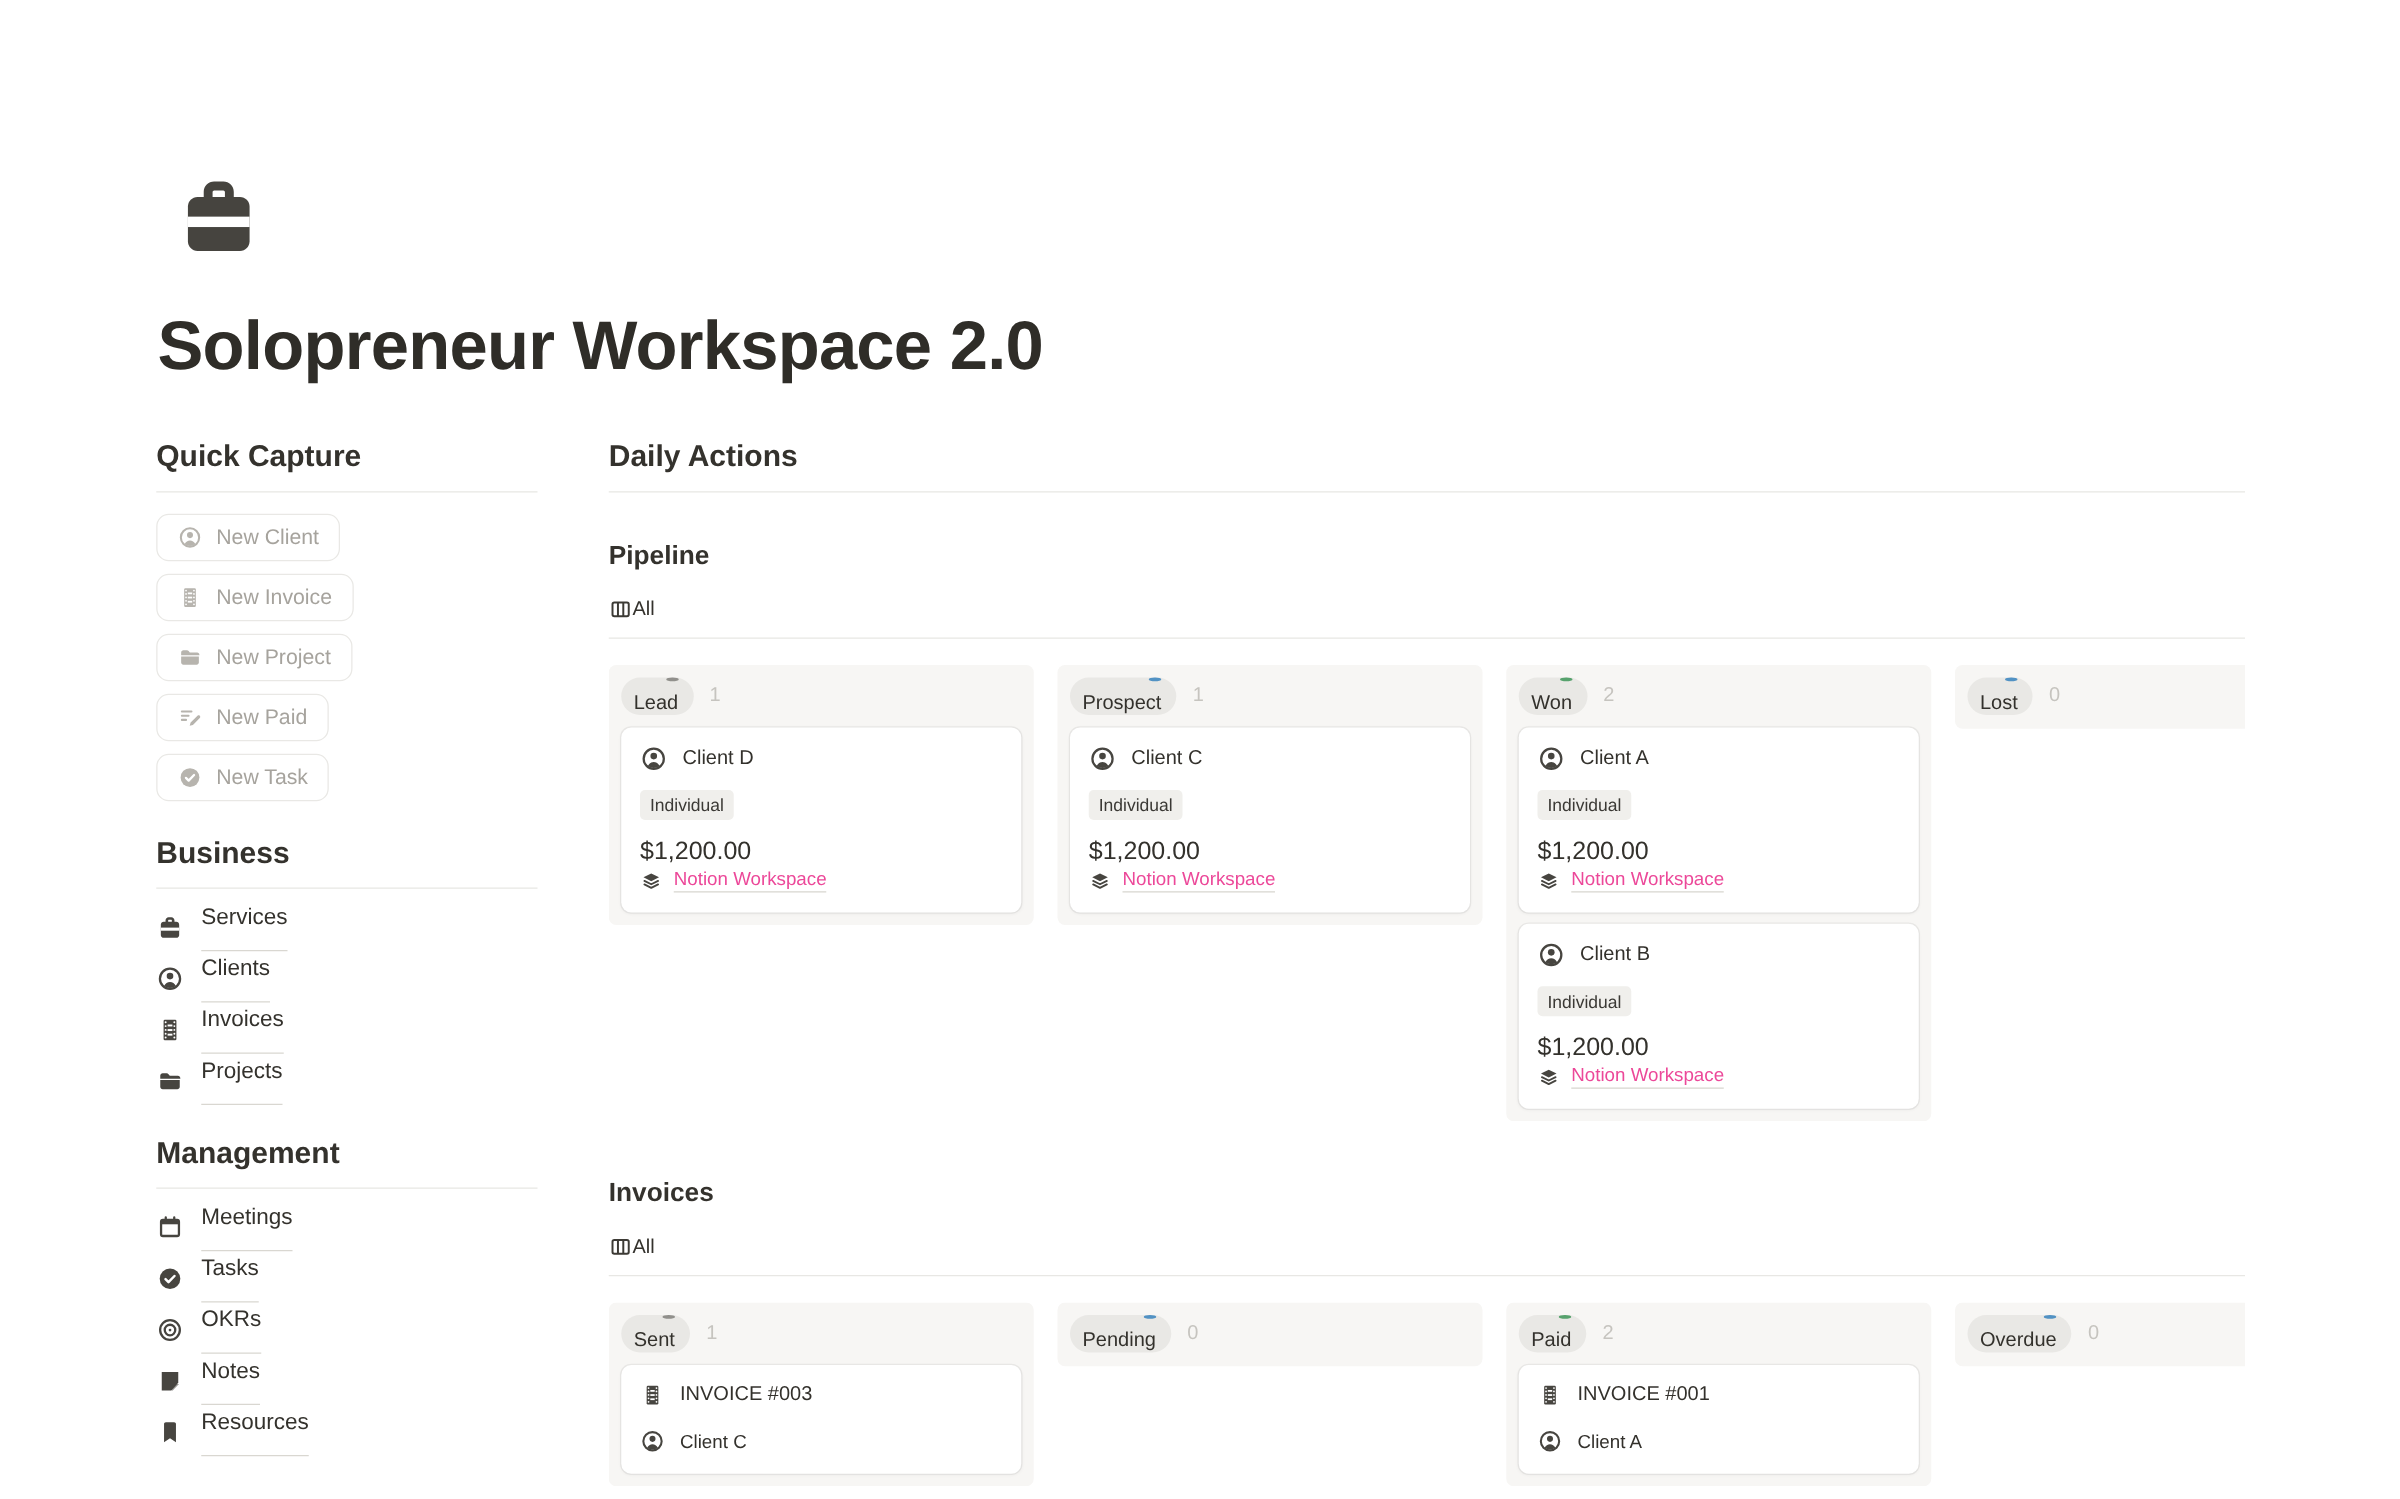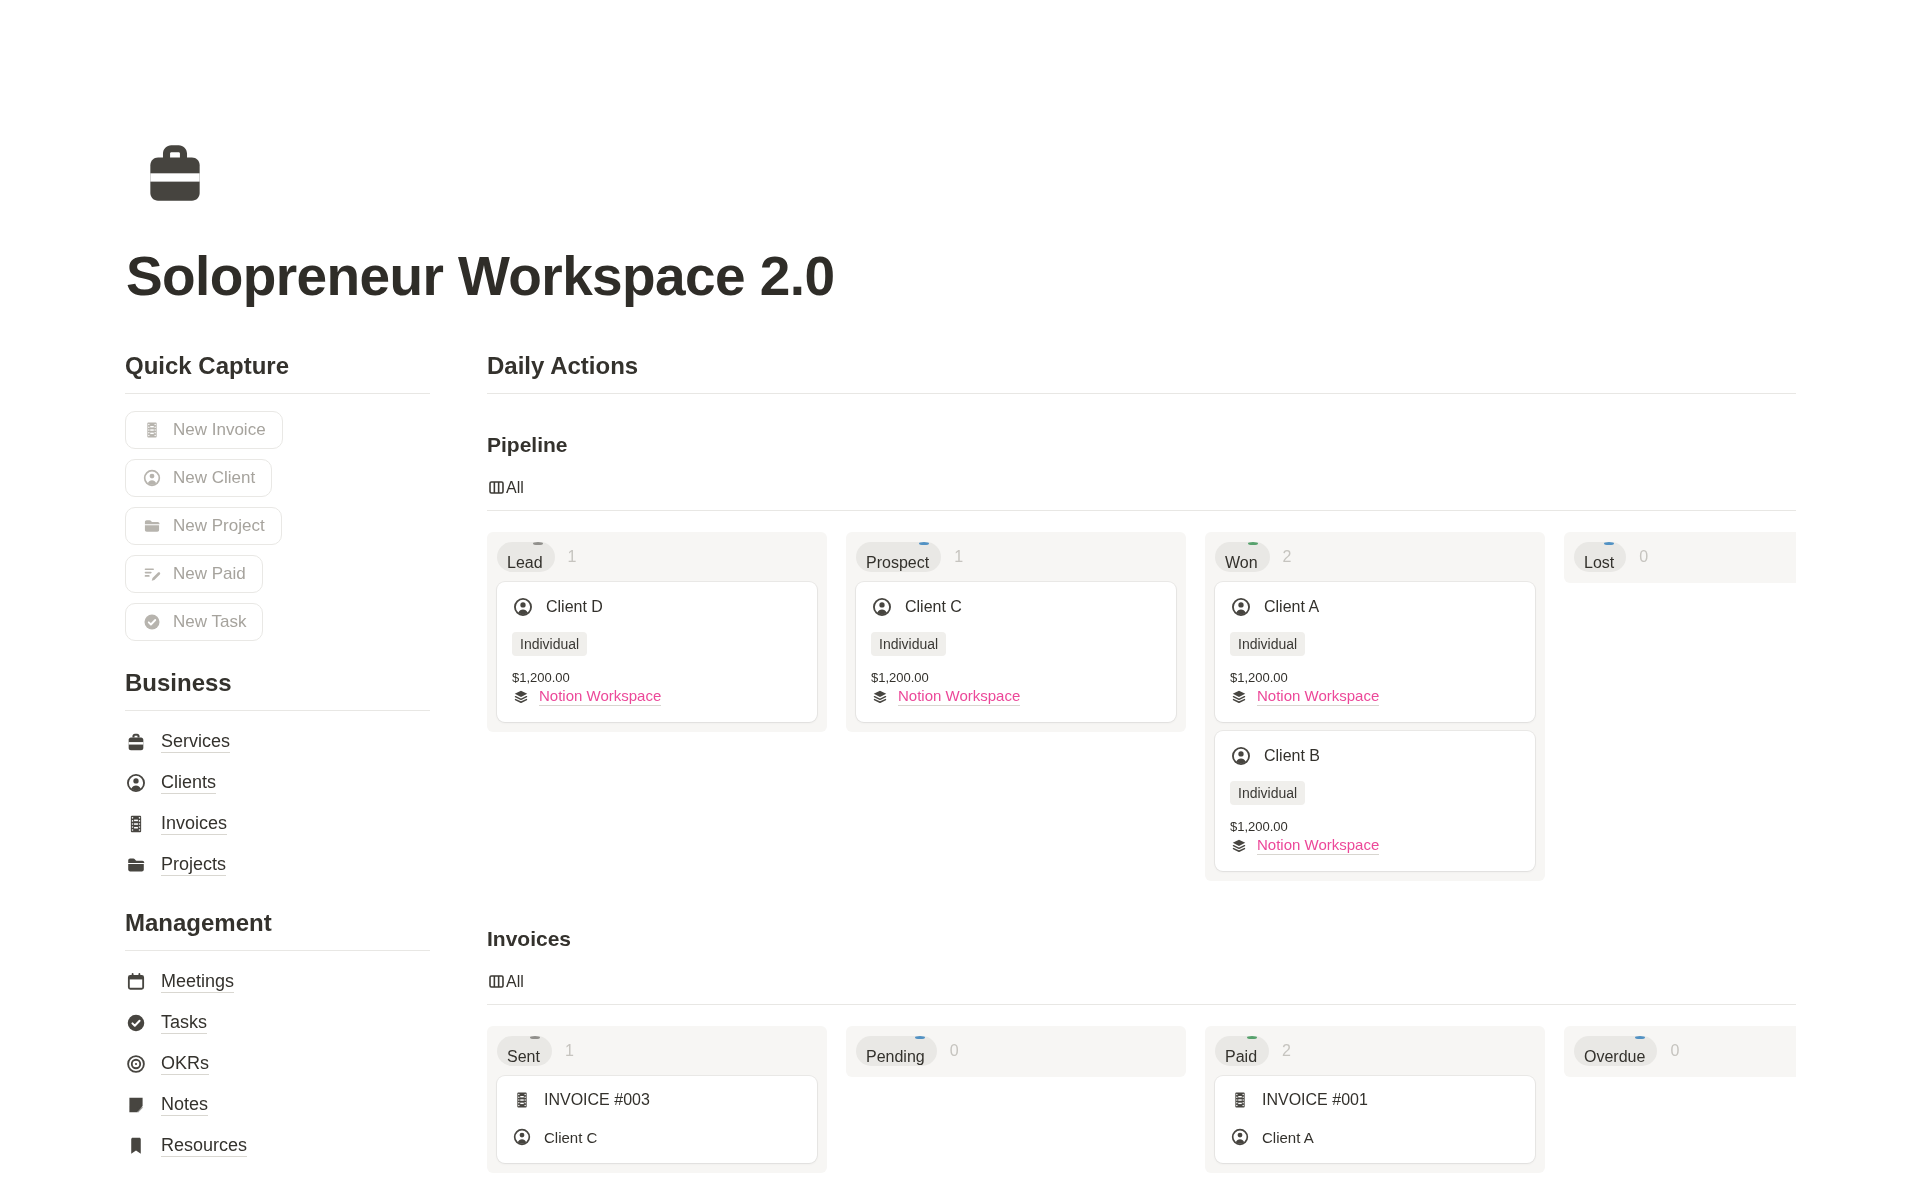--- a/index.html
+++ b/index.html
@@ -25,21 +25,21 @@
   .sb-section:first-child { margin-top:0; }
   .sb-items { margin-top:17px; }
   .qc-row { margin-bottom:10px; }
   .qc-btn { display:inline-flex; align-items:center; gap:11px; height:38px;
     padding:0 16px; background:#fff; border:1px solid #e9e8e5; border-radius:10px;
     font-family:inherit; font-size:17px; color:#a6a39d; cursor:pointer; }
   .qc-btn .ic { color:#b7b4ae; }
   .nav-row { display:flex; align-items:center; gap:14px; height:28px; margin-bottom:13px; }
   .nav-row .ic { color:#474540; }
   .nav-link { font-size:18px; color:#34322d; text-decoration:none;
-    border-bottom:1px solid #d9d7d1; padding-bottom:0; cursor:pointer; }
+    border-bottom:1px solid #d9d7d1; padding-bottom:16px; cursor:pointer; }
   #sb-management { margin-top:30px; }
 
   
   #main { left:487px; top:352px; width:1309px; }
   .board-section { margin-top:39px; }
   .board-section.second { margin-top:46px; }
   .tab-row { display:flex; align-items:center; gap:0; margin-top:21px;
     font-size:16px; color:#34322d; cursor:pointer; width:max-content; }
   .tab-row .ic { color:#3c3a35; }
   .board { display:flex; align-items:flex-start; gap:19px; margin-top:21px;
@@ -53,21 +53,21 @@
   .dot { width:10px; height:10px; border-radius:50%; }
   .count { margin-left:13px; font-size:16px; color:#c6c4bf; }
   .card { background:#fff; border-radius:8px; margin-top:9px; padding:14px 15px 16px;
     box-shadow:0 0 0 1px rgba(15,15,15,0.055), 0 1px 3px rgba(15,15,15,0.05);
     cursor:pointer; }
   .card-title { display:flex; align-items:center; gap:12px; font-size:16px;
     font-weight:500; color:#33312c; }
   .card-title .ic, .inv-client .ic { color:#474540; }
   .tag { display:inline-block; margin-top:14px; background:#f0efec; border-radius:4px;
     padding:4px 8px; font-size:14px; color:#3b3935; }
-  .amount { margin-top:14px; font-size:13px; color:#33312c; }
+  .amount { margin-top:14px; font-size:20px; color:#33312c; }
   .relation { display:flex; align-items:center; gap:9px; margin-top:2px;
     font-size:15px; color:#ec4899; }
   .relation .ic { color:#474540; }
   .relation .lbl { border-bottom:1px solid #d8d6d0; padding-bottom:1px; cursor:pointer; }
   .inv-client { display:flex; align-items:center; gap:12px; margin-top:17px;
     font-size:15px; color:#33312c; }
 </style>
 </head>
 <body>
 
@@ -78,20 +78,30 @@
     <rect x="4" y="12.1" width="16" height="2.7" fill="#ffffff"></rect>
   </svg>
 </div>
 <h1 class="abs" id="page-title">Solopreneur Workspace 2.0</h1>
 
 <div class="abs" id="sidebar">
     <div class="sb-section" id="sb-quick-capture">
       <div class="h2">Quick Capture</div>
       <div class="divider"></div>
       <div class="sb-items">
+        <div class="qc-row"><button class="qc-btn">
+            <span class="ic">
+              <svg width="20" height="20" viewBox="0 0 24 24" fill="none">
+                <circle cx="12" cy="12" r="8.8" stroke="currentColor" stroke-width="2"></circle>
+                <circle cx="12" cy="9.7" r="2.9" fill="currentColor"></circle>
+                <path d="M6.9 18.3c1.1-2.3 2.9-3.5 5.1-3.5s4 1.2 5.1 3.5a8.7 8.7 0 0 1-10.2 0z" fill="currentColor"></path>
+              </svg>
+            </span>
+            <span>New Client</span>
+          </button></div>
         <div class="qc-row"><button class="qc-btn">
             <span class="ic">
               <svg width="20" height="20" viewBox="0 0 24 24" fill="none">
                 <rect x="6.4" y="3" width="11.2" height="18" rx="1.2" fill="currentColor"></rect>
                 <rect x="9.9" y="7.2" width="4.2" height="1.7" fill="#fff"></rect>
                 <rect x="9.9" y="11.2" width="4.2" height="1.7" fill="#fff"></rect>
                 <rect x="9.9" y="15.2" width="4.2" height="1.7" fill="#fff"></rect>
                 <g fill="#fff">
                   <circle cx="8.2" cy="5.3" r=".85"></circle>
                   <circle cx="8.2" cy="8.6" r=".85"></circle>
@@ -100,30 +110,20 @@
                   <circle cx="8.2" cy="18.5" r=".85"></circle>
                   <circle cx="15.8" cy="5.3" r=".85"></circle>
                   <circle cx="15.8" cy="8.6" r=".85"></circle>
                   <circle cx="15.8" cy="11.9" r=".85"></circle>
                   <circle cx="15.8" cy="15.2" r=".85"></circle>
                   <circle cx="15.8" cy="18.5" r=".85"></circle>
                 </g>
               </svg>
             </span>
             <span>New Invoice</span>
-          </button></div>
-        <div class="qc-row"><button class="qc-btn">
-            <span class="ic">
-              <svg width="20" height="20" viewBox="0 0 24 24" fill="none">
-                <circle cx="12" cy="12" r="8.8" stroke="currentColor" stroke-width="2"></circle>
-                <circle cx="12" cy="9.7" r="2.9" fill="currentColor"></circle>
-                <path d="M6.9 18.3c1.1-2.3 2.9-3.5 5.1-3.5s4 1.2 5.1 3.5a8.7 8.7 0 0 1-10.2 0z" fill="currentColor"></path>
-              </svg>
-            </span>
-            <span>New Client</span>
           </button></div>
         <div class="qc-row"><button class="qc-btn">
             <span class="ic">
               <svg width="20" height="20" viewBox="0 0 24 24" fill="currentColor">
                 <path d="M3.5 7.1c0-1.2 1-2.1 2.1-2.1h3.5c.6 0 1.2.3 1.6.8l.9 1.1c.2.2.5.4.8.4h6.5c1.2 0 2.1 1 2.1 2.1v.5h-17.5z"></path>
                 <path d="M3.5 11h17v5.9c0 1.2-1 2.1-2.1 2.1H5.6c-1.2 0-2.1-1-2.1-2.1z"></path>
               </svg>
             </span>
             <span>New Project</span>
           </button></div>

